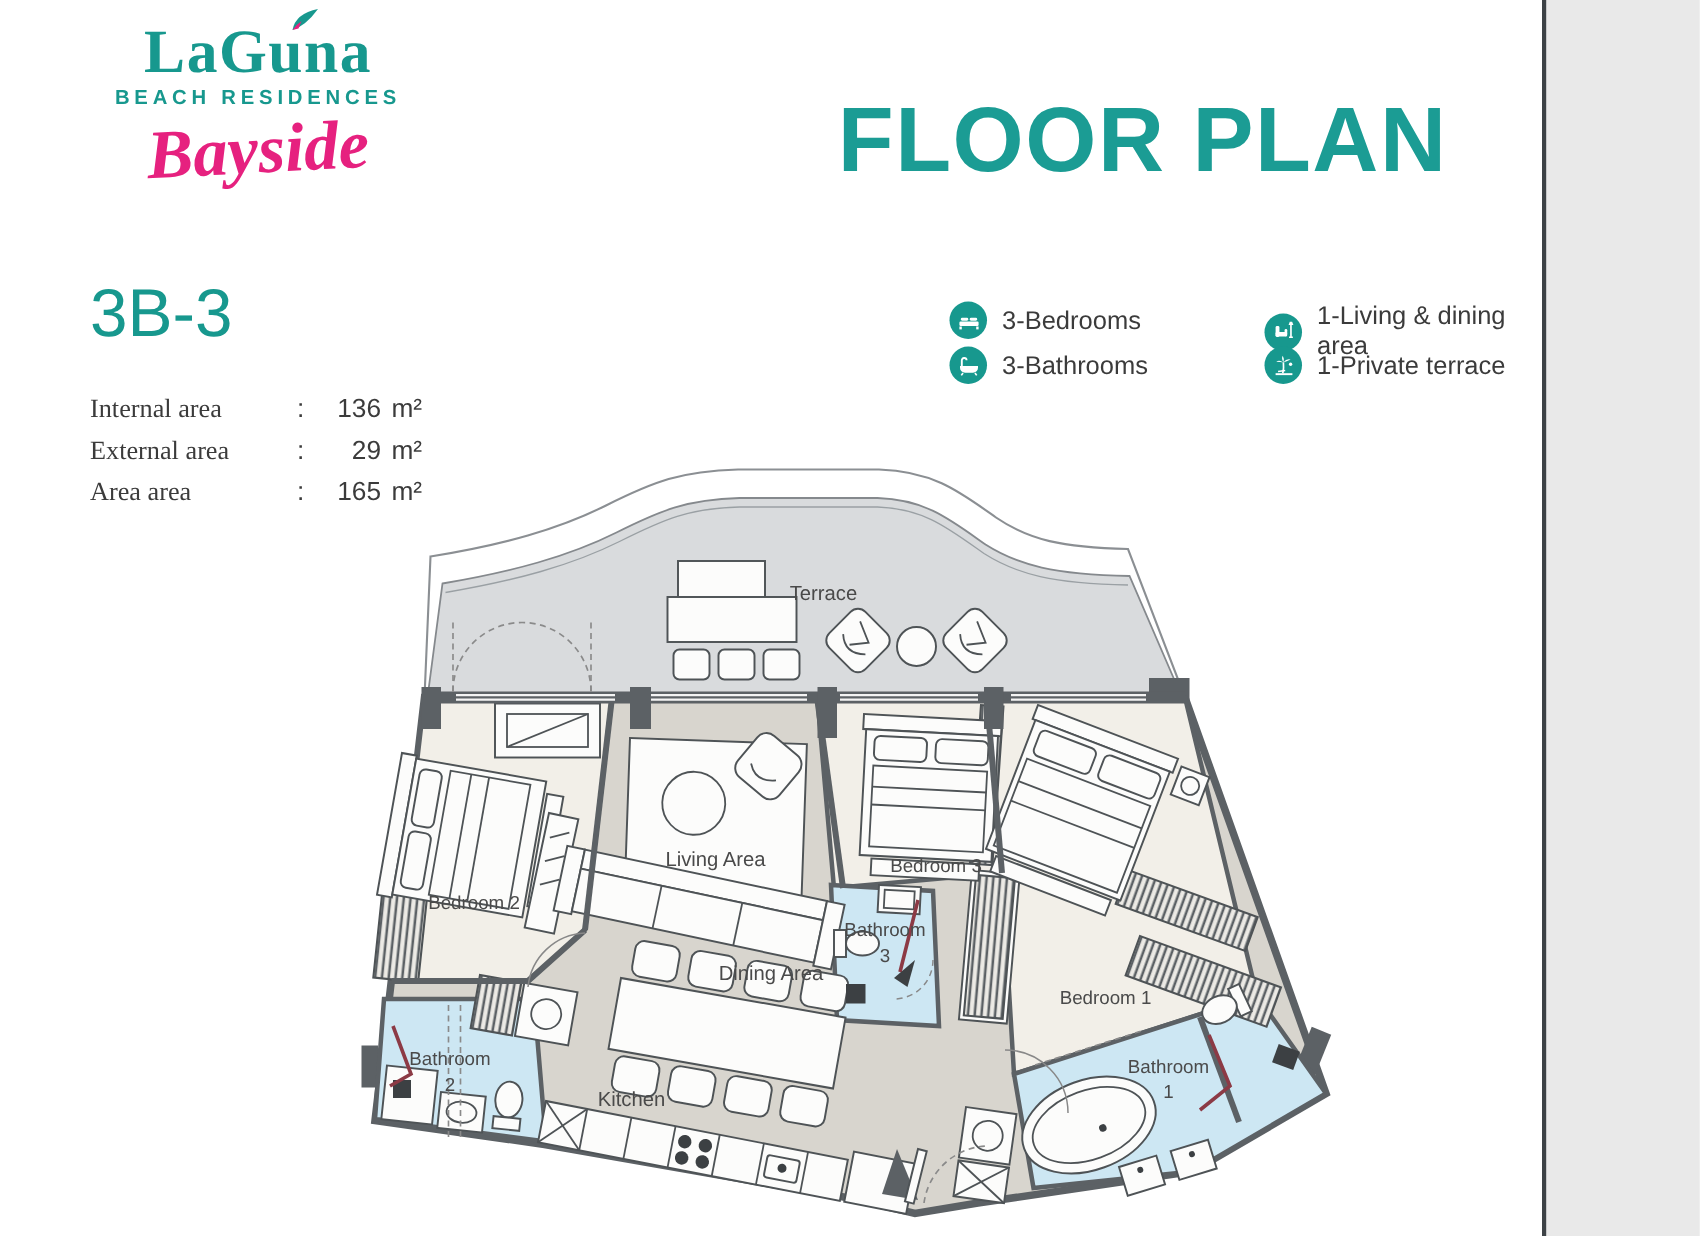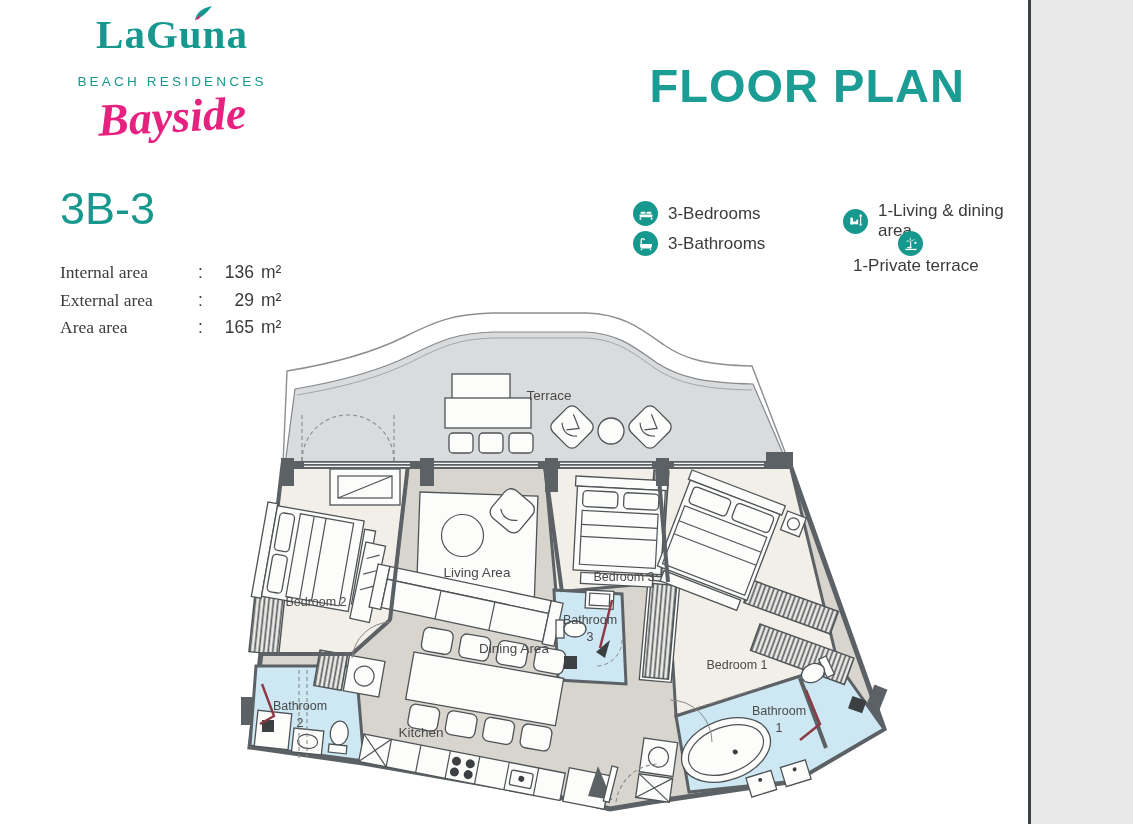--- a/index.html
+++ b/index.html
@@ -8,23 +8,23 @@
     --accent_red:#8C3A45; --furn:#4E5356;
   }
   html,body{margin:0;padding:0;background:#e9e9e9;font-family:"Liberation Sans",sans-serif;}
   .page{position:relative;width:1031px;height:824px;background:#ffffff;overflow:hidden;}
   .right-edge{position:absolute;right:0;top:0;bottom:0;width:3px;background:#3d4246;}
 
   
   .brand{position:absolute;left:57px;top:12px;width:230px;text-align:center;}
   .brand-name{font-family:"Liberation Serif",serif;font-size:41px;line-height:44px;color:var(--teal);letter-spacing:1px;font-weight:600;position:relative;display:inline-block;}
   .leaf{position:absolute;left:98px;top:-7px;width:20px;height:16px;}
-  .brand-tagline{font-size:13.5px;font-weight:normal;letter-spacing:3.2px;color:var(--teal);margin-top:18px;}
+  .brand-tagline{font-size:13.5px;font-weight:bold;letter-spacing:3.2px;color:var(--teal);margin-top:1px;}
   .brand-script{font-family:"Liberation Serif",serif;font-style:italic;font-size:46px;line-height:52px;color:var(--pink);transform:rotate(-3deg);margin-top:2px;font-weight:600;}
-  .floor-plan-title{position:absolute;right:66px;top:58px;font-size:47px;font-weight:700;letter-spacing:1px;color:var(--title_teal);}
+  .floor-plan-title{position:absolute;right:66px;top:58px;font-size:61px;font-weight:700;letter-spacing:1px;color:var(--title_teal);}
 
   
   .unit-name{position:absolute;left:60px;top:183px;font-size:45px;font-weight:normal;color:var(--teal);}
   .areas{position:absolute;left:60px;top:259px;font-size:17.5px;color:var(--text);}
   .areas .row{height:27.5px;display:flex;align-items:center;}
   .areas .lab{width:138px;font-family:Liberation Serif, serif;}
   .areas .colon{width:22px;}
   .areas .num{width:34px;text-align:right;}
   .areas .unit{margin-left:7px;}
 
@@ -124,21 +124,21 @@
         <rect x="3" y="5.5" width="3.2" height="9" rx="1.2" fill="#fff"></rect>
         <rect x="3" y="10.5" width="9.5" height="3.6" rx="1" fill="#fff"></rect>
         <rect x="10.5" y="8" width="2.2" height="6" rx="1" fill="#fff"></rect>
         <line x1="15.8" y1="4.5" x2="15.8" y2="14.5" stroke="#fff" stroke-width="1.4"></line>
         <path d="M13.8,4.5 H17.8 L16.8,1.8 H14.8 Z" fill="#fff"></path>
         <line x1="14.2" y1="14.8" x2="17.4" y2="14.8" stroke="#fff" stroke-width="1.4"></line>
       </svg>
     </span>
     <span class="legend-label">1-Living &amp; dining area</span>
   </div>
-  <div class="legend-item" style="left:843px;top:231px;flex-direction:column;">
+  <div class="legend-item" style="left:843px;top:231px;">
     <span class="legend-icon">
       <svg width="16" height="16" viewBox="0 0 20 20">
         <path d="M9.5,7 Q10,12 9,16" stroke="#fff" stroke-width="1.4" fill="none"></path>
         <path d="M9.5,7 Q6,4.5 3.5,6.5 Q7,6.5 9.5,7 Z" fill="#fff"></path>
         <path d="M9.5,7 Q12,3.5 15.5,4.5 Q12,6 9.5,7 Z" fill="#fff"></path>
         <path d="M9.5,7 Q7.5,3.5 9,1.5 Q10.5,4 9.5,7 Z" fill="#fff"></path>
         <circle cx="15.5" cy="8.5" r="1.4" fill="#fff"></circle>
         <rect x="3" y="16" width="14" height="1.6" fill="#fff"></rect>
         <rect x="5" y="13.5" width="6" height="1.4" fill="#fff" transform="rotate(-8 8 14)"></rect>
       </svg>

